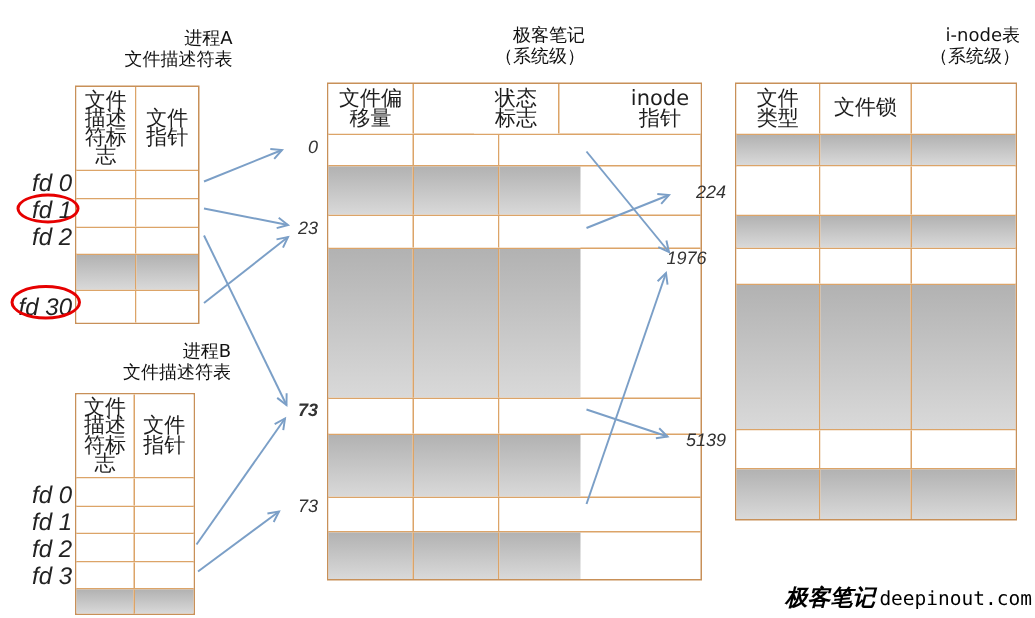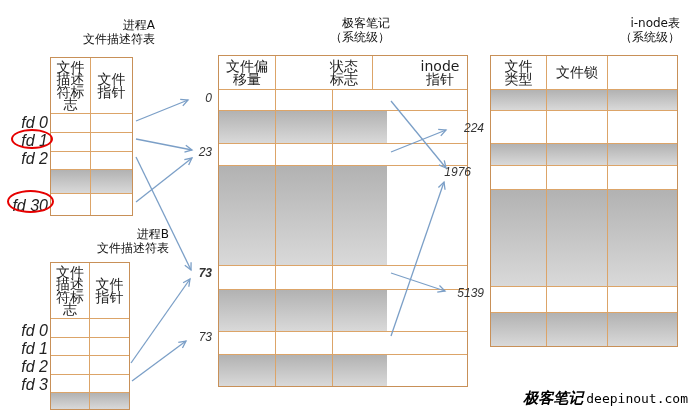--- a/index.html
+++ b/index.html
@@ -30,21 +30,21 @@
 </style>
 </head>
 <body>
 
 <div class="canvas">
 
   <div class="title" style="left:30px;top:18px;width:125px;">
     <div>进程A</div>
     <div>文件描述符表</div>
   </div>
-  <div class="title" style="left:44px;top:227px;width:125px;">
+  <div class="title" style="left:29px;top:227px;width:125px;">
     <div>进程B</div>
     <div>文件描述符表</div>
   </div>
   <div class="title" style="left:218px;top:16px;width:172px;">
     <div>极客笔记</div>
     <div>（系统级）</div>
   </div>
   <div class="title" style="left:490px;top:16px;width:190px;">
     <div>i-node表</div>
     <div>（系统级）</div>

